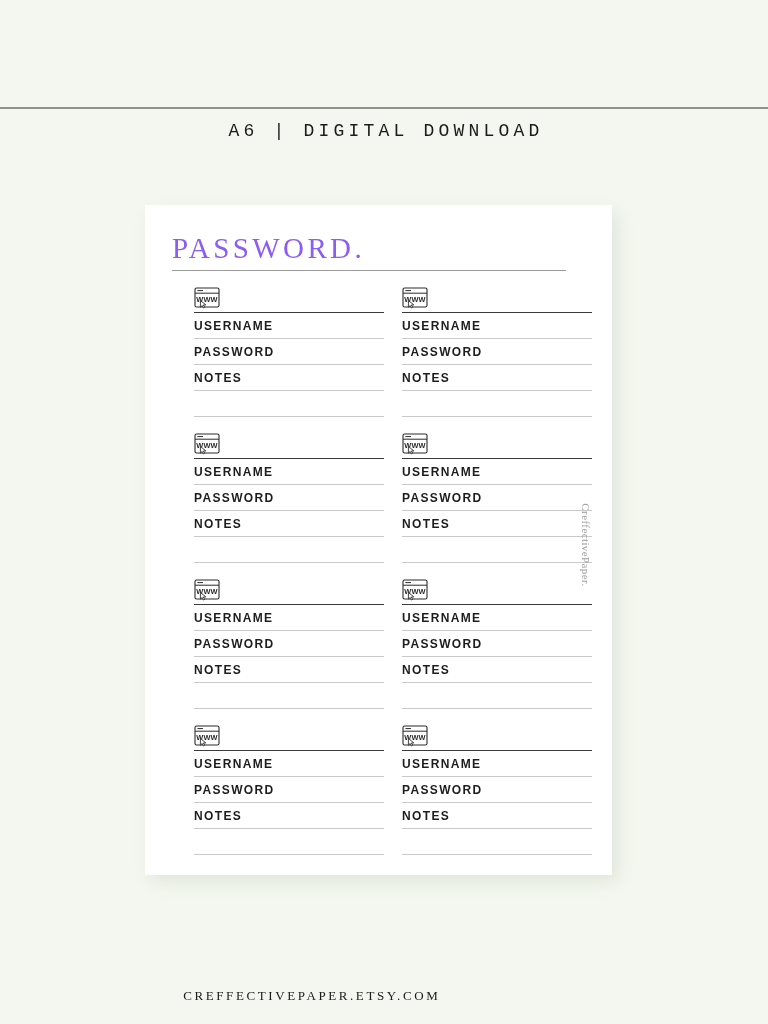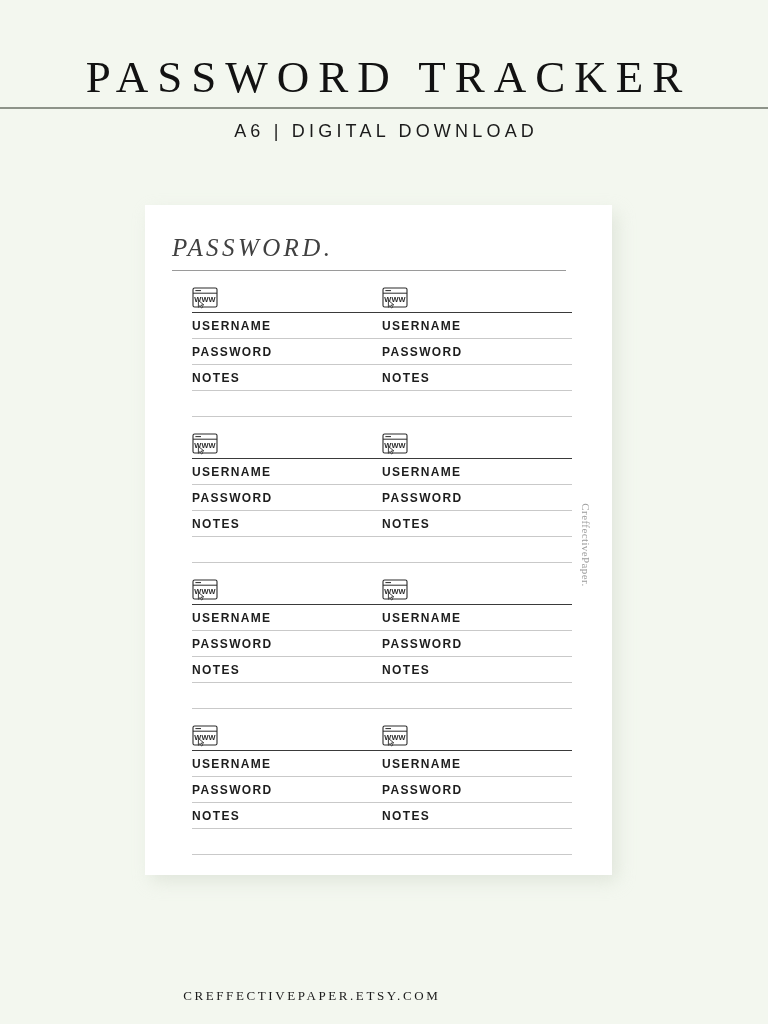--- a/index.html
+++ b/index.html
@@ -45,21 +45,21 @@
     width: 768px;
     height: 2px;
     background: #8d9389;
   }
   .header-subtitle {
     position: absolute;
     top: 119px;
     left: 0;
     width: 768px;
     text-align: center;
-    font-family: Liberation Sans, sans-serif;
+    font-family: Liberation Mono, monospace;
     font-size: 18px;
     line-height: 24px;
     letter-spacing: 4.2px;
     text-indent: 4.2px;
     color: #1b1b1b;
     font-weight: 400;
     white-space: nowrap;
   }
 
   
@@ -81,47 +81,47 @@
     width: 467px;
     height: 670px;
     background: #ffffff;
   }
 
   .card-title {
     position: absolute;
     left: 27px;
     top: 28px;
     font-family: "Liberation Serif", serif;
-    font-size: 25px;
+    font-size: 29px;
     line-height: 30px;
     letter-spacing: 3.4px;
-    color: #404040;
-    white-space: nowrap;
-    font-style: italic;
+    color: #8b5cf6;
+    white-space: nowrap;
   }
   .card-title-rule {
     position: absolute;
     left: 27px;
     top: 65px;
     width: 394px;
     height: 1px;
     background: #9a9a9a;
   }
 
   
   .grid {
     position: absolute;
     left: 27px;
     top: 78px;
     width: 420px;
   }
   .grid-row {
     display: flex;
-    justify-content: center;
+    justify-content: flex-end;
     height: 146px;
+    gap: 18px;
   }
   .entry {
     width: 190px;
     position: relative;
   }
 
   
   .www-icon {
     width: 26px;
     height: 22px;
@@ -191,21 +191,20 @@
     letter-spacing: 2.6px;
     text-indent: 2.6px;
     color: #1b1b1b;
     white-space: nowrap;
   }
 </style>
 </head>
 <body>
 
 <div class="header">
-  <div class="header-title">PASSWORD TRACKER</div>
   <div class="header-rule"></div>
   <div class="header-subtitle">A6 | DIGITAL DOWNLOAD</div>
 </div>
 
 <div class="card-shadow"></div>
 <div class="card">
   <div class="card-title">PASSWORD.</div>
   <div class="card-title-rule"></div>
 
   <div class="grid">

